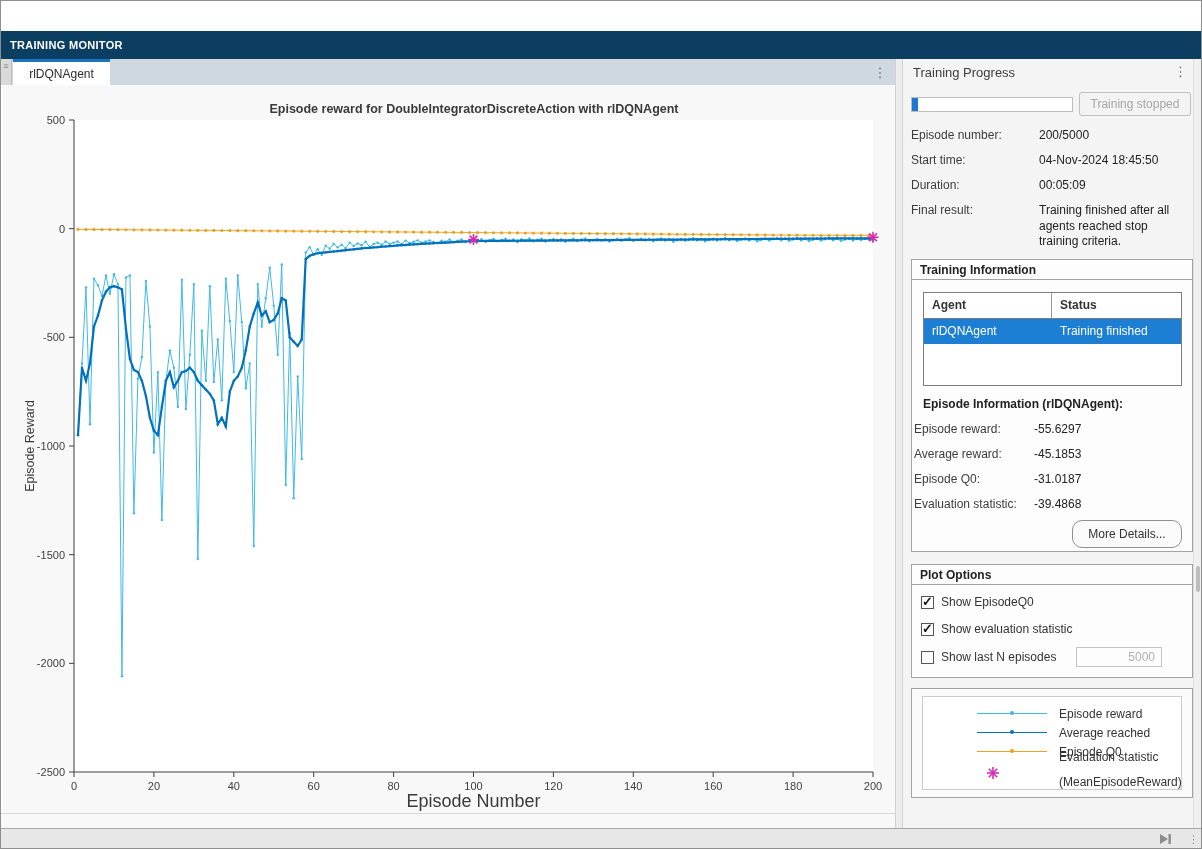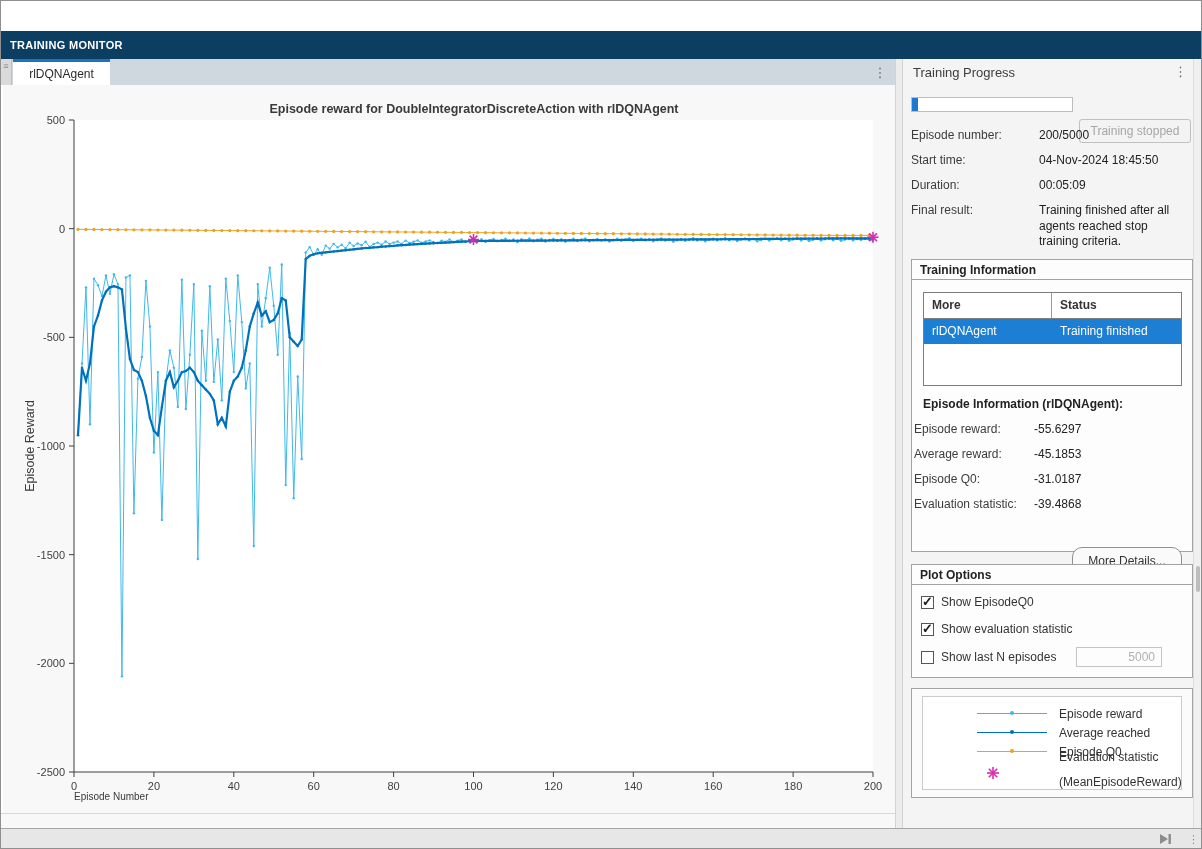--- a/index.html
+++ b/index.html
@@ -22,35 +22,35 @@
           box-sizing:border-box;display:flex;align-items:center;justify-content:center;color:#2b2b2b;}
   .dots{color:#666;font-size:13px;line-height:13px;}
   .tab-dots{position:absolute;left:866px;top:0;width:26px;height:26px;display:flex;align-items:center;justify-content:center;}
   
   .figure{position:absolute;left:2px;top:84px;width:892px;height:728px;background:#f8f8f8;}
   .fig-title{position:absolute;left:75px;top:17px;width:792px;text-align:center;font-weight:bold;
              font-size:12.5px;color:#3a3a3a;}
   #plot{position:absolute;left:0;top:0;}
   .ylab{position:absolute;left:27px;top:361px;transform:translate(-50%,-50%) rotate(-90deg);
         font-size:12.5px;color:#3a3a3a;white-space:nowrap;}
-  .xlab{position:absolute;left:71px;top:706px;width:799px;text-align:left;font-size:10px;color:#3a3a3a;}
+  .xlab{position:absolute;left:71px;top:706px;width:799px;text-align:center;font-size:18px;color:#3a3a3a;}
   text.tick{font-family:"Liberation Sans",sans-serif;font-size:11px;fill:#3f3f3f;}
   
   .divider{position:absolute;left:894px;top:58px;width:8px;height:769px;background:#ececec;
            border-left:1px solid #d2d2d2;border-right:1px solid #d2d2d2;box-sizing:border-box;}
   .rgutter{position:absolute;left:1192px;top:58px;width:9px;height:769px;background:#f0f0f0;border-left:1px solid #dedede;box-sizing:border-box;}
   .rthumb{position:absolute;left:2px;top:507px;width:4px;height:26px;background:#bdbdbd;border-radius:2px;}
   
   .rpanel{position:absolute;left:902px;top:58px;width:290px;height:769px;background:#f4f4f4;}
   .rheader{position:absolute;left:0;top:0;width:100%;height:26px;}
   .rheader-title{position:absolute;left:10px;top:6px;font-size:13px;color:#3d3d3d;}
   .rheader-dots{position:absolute;right:6px;top:6px;}
   .pbar{position:absolute;left:8px;top:38px;width:162px;height:15px;background:#fff;border:1px solid #bdbdbd;box-sizing:border-box;}
   .pfill{height:100%;background:#1e78d0;}
-  .btn{border:1px solid #c0c0c0;border-radius:3px;background:#f3f3f3;display:flex;align-items:center;justify-content:center;box-sizing:border-box;margin-top:27px;}
+  .btn{border:1px solid #c0c0c0;border-radius:3px;background:#f3f3f3;display:flex;align-items:center;justify-content:center;box-sizing:border-box;}
   .stopbtn{position:absolute;left:176px;top:33px;width:112px;height:24px;color:#a6a6a6;}
   .irow-label{position:absolute;left:8px;color:#3c3c3c;}
   .irow-value{position:absolute;left:136px;color:#222;}
   .wrapval{width:150px;line-height:15.5px;}
   
   .gbox{position:absolute;left:8px;width:282px;background:#fdfdfd;border:1px solid #a3a3a3;box-sizing:border-box;}
   .gbox-header{height:20px;border-bottom:1px solid #a3a3a3;padding:3px 2px 0 8px;font-weight:bold;color:#222;box-sizing:border-box;}
   .ti-table{position:absolute;left:11px;top:32px;width:259px;height:94px;border:1px solid #7d7d7d;background:#fff;box-sizing:border-box;}
   .ti-th{height:26px;border-bottom:1px solid #7d7d7d;display:flex;font-weight:bold;box-sizing:border-box;}
   .cell1{width:128px;padding:5px 0 0 8px;box-sizing:border-box;border-right:1px solid #9b9b9b;}
@@ -678,21 +678,21 @@
     <span class="irow-value" style="top:94px;">04-Nov-2024 18:45:50</span>
     <span class="irow-label" style="top:119px;">Duration:</span>
     <span class="irow-value" style="top:119px;">00:05:09</span>
     <span class="irow-label" style="top:144px;">Final result:</span>
     <span class="irow-value wrapval" style="top:144px;">Training finished after all agents reached stop training criteria.</span>
 
     <div class="gbox" style="top:200px;height:293px;">
       <div class="gbox-header">Training Information</div>
       <div class="ti-table">
         <div class="ti-th">
-          <div class="cell1">More</div>
+          <div class="cell1">Agent</div>
           <div class="cell2">Status</div>
         </div>
         <div class="ti-row">
           <div class="cell1">rlDQNAgent</div>
           <div class="cell2">Training finished</div>
         </div>
       </div>
       <div class="epinfo-title">Episode Information (rlDQNAgent):</div>
       <span class="ti-label" style="top:162px;">Episode reward:</span>
       <span class="ti-value" style="top:162px;">-55.6297</span>

